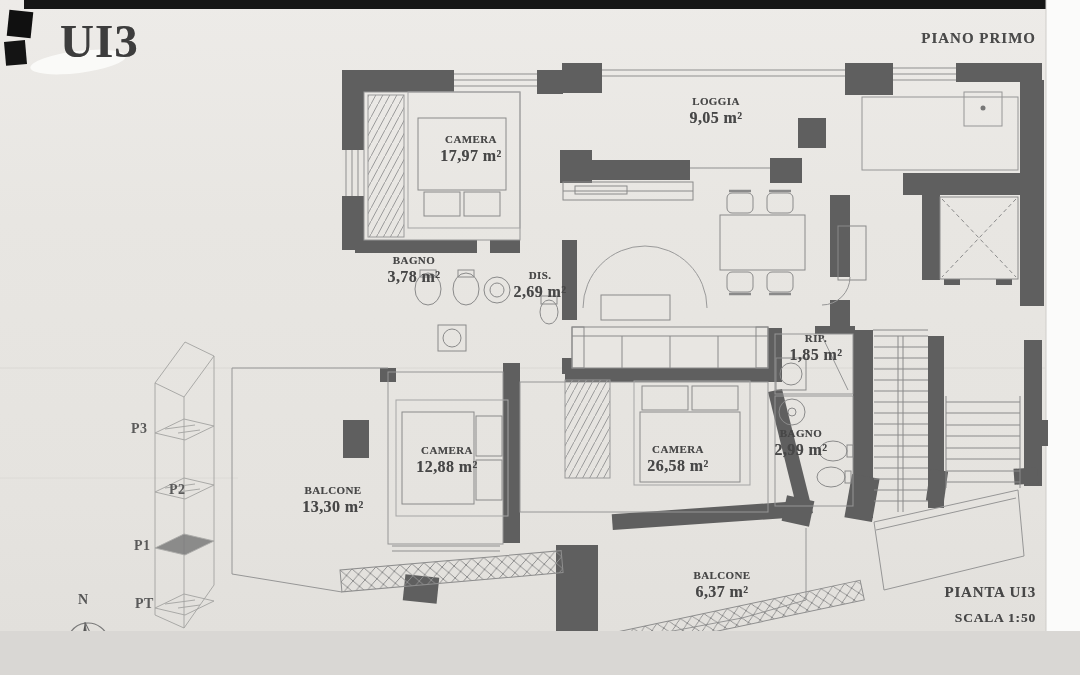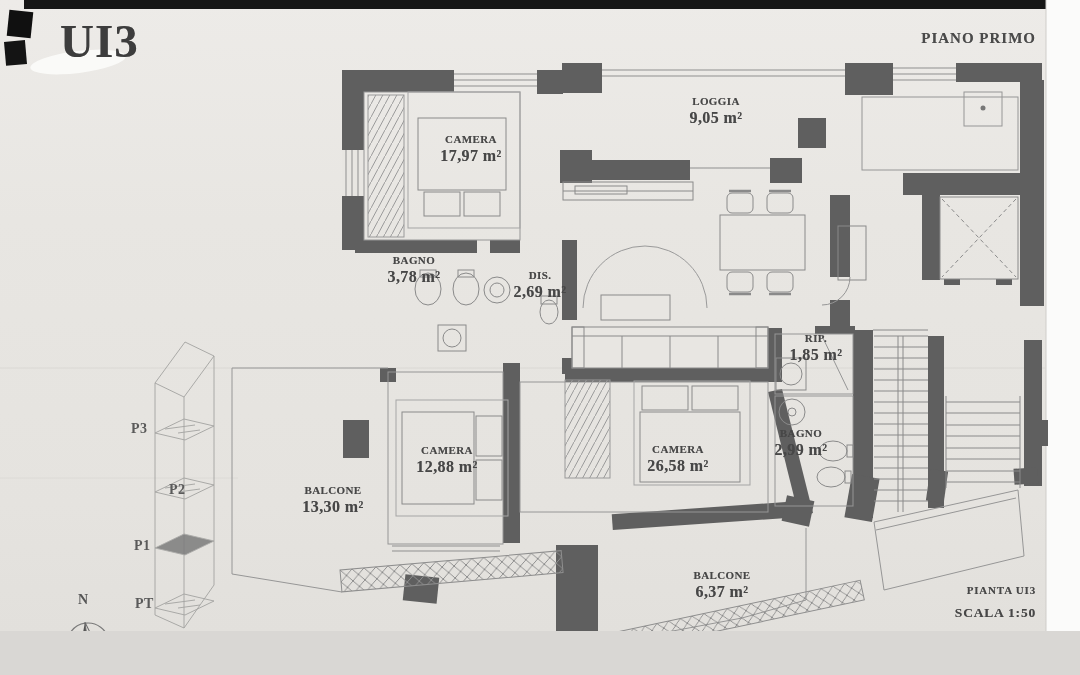--- a/index.html
+++ b/index.html
@@ -12,21 +12,21 @@
   .txt{color:#474747;text-shadow:0 0 .6px rgba(60,60,60,.45);}
   .unit-title{
     position:absolute;left:60px;top:14px;
     font-size:47px;font-weight:800;letter-spacing:1px;color:#3d3d3d;
   }
   .floor-label{
     position:absolute;right:44px;top:30px;
     font-size:15px;font-weight:bold;letter-spacing:1px;color:#4a4a4a;
   }
   .footer-labels{position:absolute;right:44px;top:584px;text-align:right;}
-  .footer-labels .line1{display:block;font-size:11px;font-weight:bold;letter-spacing:.8px;}
+  .footer-labels .line1{display:block;font-size:15px;font-weight:bold;letter-spacing:.8px;}
   .footer-labels .line2{display:block;font-size:13.5px;font-weight:bold;letter-spacing:.8px;margin-top:9px;}
   .room-label{
     position:absolute;transform:translate(-50%,-50%);
     text-align:center;font-size:11px;font-weight:bold;
     letter-spacing:.4px;line-height:1.3;white-space:nowrap;
   }
   .room-label .nm,.room-label .nm2{display:block;}
   .room-label .area{display:block;font-size:16px;}
   .lvl{position:absolute;font-size:14px;font-weight:bold;color:#5a5a5a;letter-spacing:.5px;}
   .north-label{position:absolute;left:78px;top:592px;font-size:14px;font-weight:bold;color:#555;}

